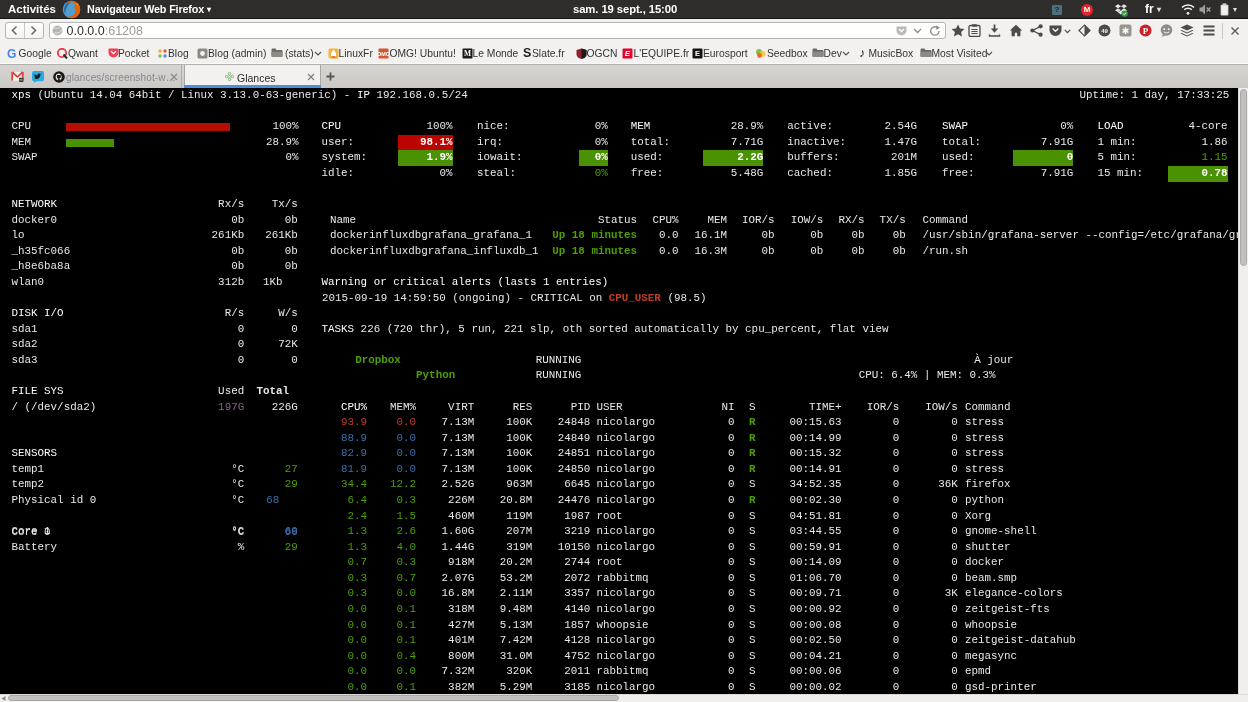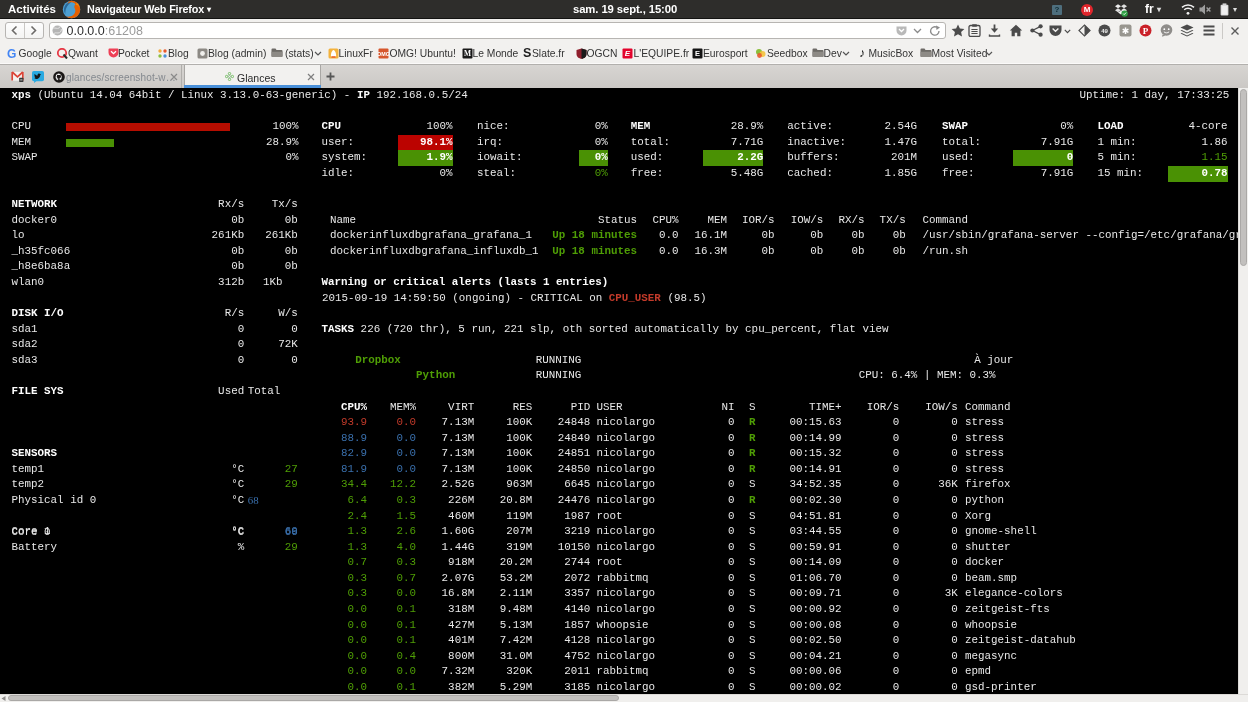--- a/index.html
+++ b/index.html
@@ -1,18 +1,18 @@
 <!DOCTYPE html>
 <html><head><meta charset="utf-8"><style>
 *{margin:0;padding:0;box-sizing:border-box}
 html,body{width:1248px;height:702px;overflow:hidden;background:#000;font-family:"Liberation Sans",sans-serif}
 #page{position:relative;width:1248px;height:702px}
 .ab{position:absolute}
 .mono{font-family:"Liberation Mono",monospace;font-size:10.86px;line-height:15.57px;white-space:pre;color:#e8e8e8}
-.b{font-weight:bold;color:#fdfdfd}
+.b{font-weight:normal;color:#fdfdfd}
 .g{color:#4f9e05}
 .gb{color:#4f9e05;font-weight:bold}
 .r{color:#c23a2a}
 .rb{color:#c23a2a;font-weight:bold}
 .bl{color:#3a70ad}
 .pu{color:#8c6084}
 .bgG{background:#4a9104;color:#fff;font-weight:bold}
 .bgR{background:#bb0300;color:#fff;font-weight:bold}
 </style></head><body>
 <div id="page">
@@ -288,25 +288,26 @@
       <div class="ab mono" style="left:0;top:109.19px;width:1238px;height:15.57px"><span class="b" style="position:absolute;left:11.5px;">NETWORK</span><span style="position:absolute;left:164.2px;width:80px;text-align:right;">Rx/s</span><span style="position:absolute;left:247.8px;width:50px;text-align:right;">Tx/s</span></div>
       <div class="ab mono" style="left:0;top:124.76px;width:1238px;height:15.57px"><span style="position:absolute;left:11.5px;">docker0</span><span style="position:absolute;left:164.2px;width:80px;text-align:right;">0b</span><span style="position:absolute;left:247.8px;width:50px;text-align:right;">0b</span></div>
       <div class="ab mono" style="left:0;top:140.33px;width:1238px;height:15.57px"><span style="position:absolute;left:11.5px;">lo</span><span style="position:absolute;left:164.2px;width:80px;text-align:right;">261Kb</span><span style="position:absolute;left:247.8px;width:50px;text-align:right;">261Kb</span></div>
       <div class="ab mono" style="left:0;top:155.90px;width:1238px;height:15.57px"><span style="position:absolute;left:11.5px;">_h35fc066</span><span style="position:absolute;left:164.2px;width:80px;text-align:right;">0b</span><span style="position:absolute;left:247.8px;width:50px;text-align:right;">0b</span></div>
       <div class="ab mono" style="left:0;top:171.47px;width:1238px;height:15.57px"><span style="position:absolute;left:11.5px;">_h8e6ba8a</span><span style="position:absolute;left:164.2px;width:80px;text-align:right;">0b</span><span style="position:absolute;left:247.8px;width:50px;text-align:right;">0b</span></div>
       <div class="ab mono" style="left:0;top:187.04px;width:1238px;height:15.57px"><span style="position:absolute;left:11.5px;">wlan0</span><span style="position:absolute;left:164.2px;width:80px;text-align:right;">312b</span><span style="position:absolute;left:247.8px;width:50px;text-align:center;">1Kb</span></div>
       <div class="ab mono" style="left:0;top:218.18px;width:1238px;height:15.57px"><span class="b" style="position:absolute;left:11.5px;">DISK I/O</span><span style="position:absolute;left:164.2px;width:80px;text-align:right;">R/s</span><span style="position:absolute;left:247.8px;width:50px;text-align:right;">W/s</span></div>
       <div class="ab mono" style="left:0;top:233.75px;width:1238px;height:15.57px"><span style="position:absolute;left:11.5px;">sda1</span><span style="position:absolute;left:164.2px;width:80px;text-align:right;">0</span><span style="position:absolute;left:247.8px;width:50px;text-align:right;">0</span></div>
       <div class="ab mono" style="left:0;top:249.32px;width:1238px;height:15.57px"><span style="position:absolute;left:11.5px;">sda2</span><span style="position:absolute;left:164.2px;width:80px;text-align:right;">0</span><span style="position:absolute;left:247.8px;width:50px;text-align:right;">72K</span></div>
       <div class="ab mono" style="left:0;top:264.89px;width:1238px;height:15.57px"><span style="position:absolute;left:11.5px;">sda3</span><span style="position:absolute;left:164.2px;width:80px;text-align:right;">0</span><span style="position:absolute;left:247.8px;width:50px;text-align:right;">0</span></div>
-      <div class="ab mono" style="left:0;top:296.03px;width:1238px;height:15.57px"><span class="b" style="position:absolute;left:11.5px;">FILE SYS</span><span style="position:absolute;left:164.2px;width:80px;text-align:right;">Used</span><span style="position:absolute;left:247.8px;width:50px;text-align:left;">Total</span></div>
+      <div class="ab mono" style="left:0;top:296.03px;width:1238px;height:15.57px"><span class="b" style="position:absolute;left:11.5px;">FILE SYS</span><span style="position:absolute;left:164.2px;width:80px;text-align:right;">Used</span><span style="position:absolute;left:247.8px;width:50px;text-align:center;font-weight:bold;">Total</span></div>
+      <div class="ab mono" style="left:0;top:311.60px;width:1238px;height:15.57px"><span style="position:absolute;left:11.5px;">/ (/dev/sda2)</span><span class="pu" style="position:absolute;left:164.2px;width:80px;text-align:right;">197G</span><span style="position:absolute;left:247.8px;width:50px;text-align:right;">226G</span></div>
       <div class="ab mono" style="left:0;top:358.31px;width:1238px;height:15.57px"><span class="b" style="position:absolute;left:11.5px;">SENSORS</span></div>
       <div class="ab mono" style="left:0;top:373.88px;width:1238px;height:15.57px"><span style="position:absolute;left:11.5px;">temp1</span><span style="position:absolute;left:164.2px;width:80px;text-align:right;">°C</span><span class="g" style="position:absolute;left:247.8px;width:50px;text-align:right;">27</span></div>
       <div class="ab mono" style="left:0;top:389.45px;width:1238px;height:15.57px"><span style="position:absolute;left:11.5px;">temp2</span><span style="position:absolute;left:164.2px;width:80px;text-align:right;">°C</span><span class="g" style="position:absolute;left:247.8px;width:50px;text-align:right;">29</span></div>
-      <div class="ab mono" style="left:0;top:405.02px;width:1238px;height:15.57px"><span style="position:absolute;left:11.5px;">Physical id 0</span><span style="position:absolute;left:164.2px;width:80px;text-align:right;">°C</span><span class="bl" style="position:absolute;left:247.8px;width:50px;text-align:left;font-family:Liberation Serif, serif;">68</span></div>
+      <div class="ab mono" style="left:0;top:405.02px;width:1238px;height:15.57px"><span style="position:absolute;left:11.5px;">Physical id 0</span><span style="position:absolute;left:164.2px;width:80px;text-align:right;">°C</span><span class="bl" style="position:absolute;left:247.8px;width:50px;text-align:center;">68</span></div>
       <div class="ab mono" style="left:0;top:437px;width:1220px;height:15.57px"><span style="position:absolute;left:11.5px;">Core 0</span><span style="position:absolute;left:164.2px;width:80px;text-align:right;">°C</span><span class="bl" style="position:absolute;left:247.8px;width:50px;text-align:right;">66</span></div>
       <div class="ab mono" style="left:0;top:436.16px;width:1238px;height:15.57px"><span style="position:absolute;left:11.5px;">Core 1</span><span style="position:absolute;left:164.2px;width:80px;text-align:right;">°C</span><span class="bl" style="position:absolute;left:247.8px;width:50px;text-align:right;">69</span></div>
       <div class="ab mono" style="left:0;top:451.73px;width:1238px;height:15.57px"><span style="position:absolute;left:11.5px;">Battery</span><span style="position:absolute;left:164.2px;width:80px;text-align:right;">%</span><span class="g" style="position:absolute;left:247.8px;width:50px;text-align:right;">29</span></div>
       <div class="ab mono" style="left:0;top:124.76px;width:1238px;height:15.57px"><span style="position:absolute;left:330px;">Name</span><span style="position:absolute;left:527px;width:110px;text-align:right;">Status</span><span style="position:absolute;left:638.6px;width:40px;text-align:right;">CPU%</span><span style="position:absolute;left:681px;width:46px;text-align:right;">MEM</span><span style="position:absolute;left:728.5px;width:46px;text-align:right;">IOR/s</span><span style="position:absolute;left:777.3px;width:46px;text-align:right;">IOW/s</span><span style="position:absolute;left:824.5px;width:40px;text-align:right;">RX/s</span><span style="position:absolute;left:865.7px;width:40px;text-align:right;">TX/s</span><span style="position:absolute;left:922.5px;">Command</span></div>
       <div class="ab mono" style="left:0;top:140.33px;width:1238px;height:15.57px"><span style="position:absolute;left:330px;">dockerinfluxdbgrafana_grafana_1</span><span class="gb" style="position:absolute;left:527px;width:110px;text-align:right;">Up 18 minutes</span><span style="position:absolute;left:638.6px;width:40px;text-align:right;">0.0</span><span style="position:absolute;left:681px;width:46px;text-align:right;">16.1M</span><span style="position:absolute;left:728.5px;width:46px;text-align:right;">0b</span><span style="position:absolute;left:777.3px;width:46px;text-align:right;">0b</span><span style="position:absolute;left:824.5px;width:40px;text-align:right;">0b</span><span style="position:absolute;left:865.7px;width:40px;text-align:right;">0b</span><span style="position:absolute;left:922.5px;">/usr/sbin/grafana-server --config=/etc/grafana/gr</span></div>
       <div class="ab mono" style="left:0;top:155.90px;width:1238px;height:15.57px"><span style="position:absolute;left:330px;">dockerinfluxdbgrafana_influxdb_1</span><span class="gb" style="position:absolute;left:527px;width:110px;text-align:right;">Up 18 minutes</span><span style="position:absolute;left:638.6px;width:40px;text-align:right;">0.0</span><span style="position:absolute;left:681px;width:46px;text-align:right;">16.3M</span><span style="position:absolute;left:728.5px;width:46px;text-align:right;">0b</span><span style="position:absolute;left:777.3px;width:46px;text-align:right;">0b</span><span style="position:absolute;left:824.5px;width:40px;text-align:right;">0b</span><span style="position:absolute;left:865.7px;width:40px;text-align:right;">0b</span><span style="position:absolute;left:922.5px;">/run.sh</span></div>
       <div class="ab mono" style="left:0;top:187.04px;width:1238px;height:15.57px"><span class="b" style="position:absolute;left:321.5px;">Warning or critical alerts (lasts 1 entries)</span></div>
       <div class="ab mono" style="left:0;top:202.61px;width:1238px;height:15.57px"><span style="position:absolute;left:322px;">2015-09-19 14:59:50 (ongoing) - CRITICAL on <span class="rb">CPU_USER</span> (98.5)</span></div>
       <div class="ab mono" style="left:0;top:233.75px;width:1238px;height:15.57px"><span style="position:absolute;left:321.5px;"><span class="b">TASKS</span> 226 (720 thr), 5 run, 221 slp, oth sorted automatically by cpu_percent, flat view</span></div>
       <div class="ab mono" style="left:0;top:264.89px;width:1238px;height:15.57px"><span class="gb" style="position:absolute;left:355.2px;width:100px;text-align:left;">Dropbox</span><span style="position:absolute;left:535.7px;">RUNNING</span><span style="position:absolute;left:813.4px;width:200px;text-align:right;">À jour</span></div>

